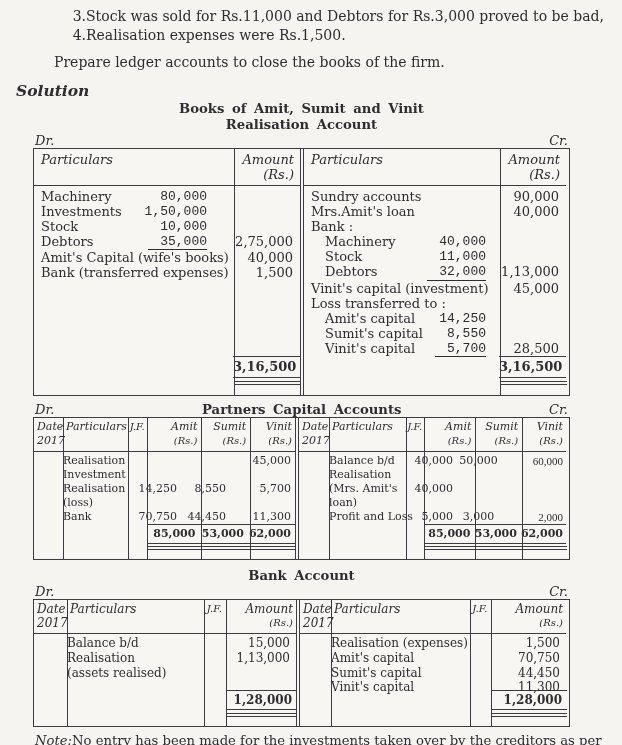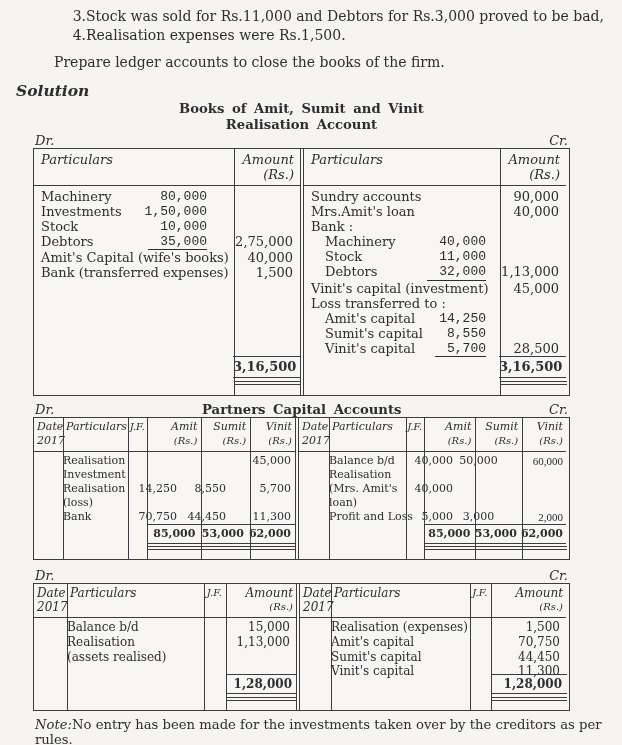--- a/index.html
+++ b/index.html
@@ -469,20 +469,21 @@
         <span class="s num">53,000</span>
         <span class="v num">62,000</span>
       </div>
       <div class="dbl"></div>
       <div class="tail"></div>
     </div>
   </div>
 
   <div class="gap8"></div>
 
+  <div class="ctitle">Bank Account</div>
   <div class="drcr">
     <span class="side">Dr.</span>
     <span class="side">Cr.</span>
   </div>
 
   <div class="tbl bank">
 
     <div class="panel pl bankl">
       <span class="vl" style="left:33px"></span>
       <span class="vl" style="left:170px"></span>

